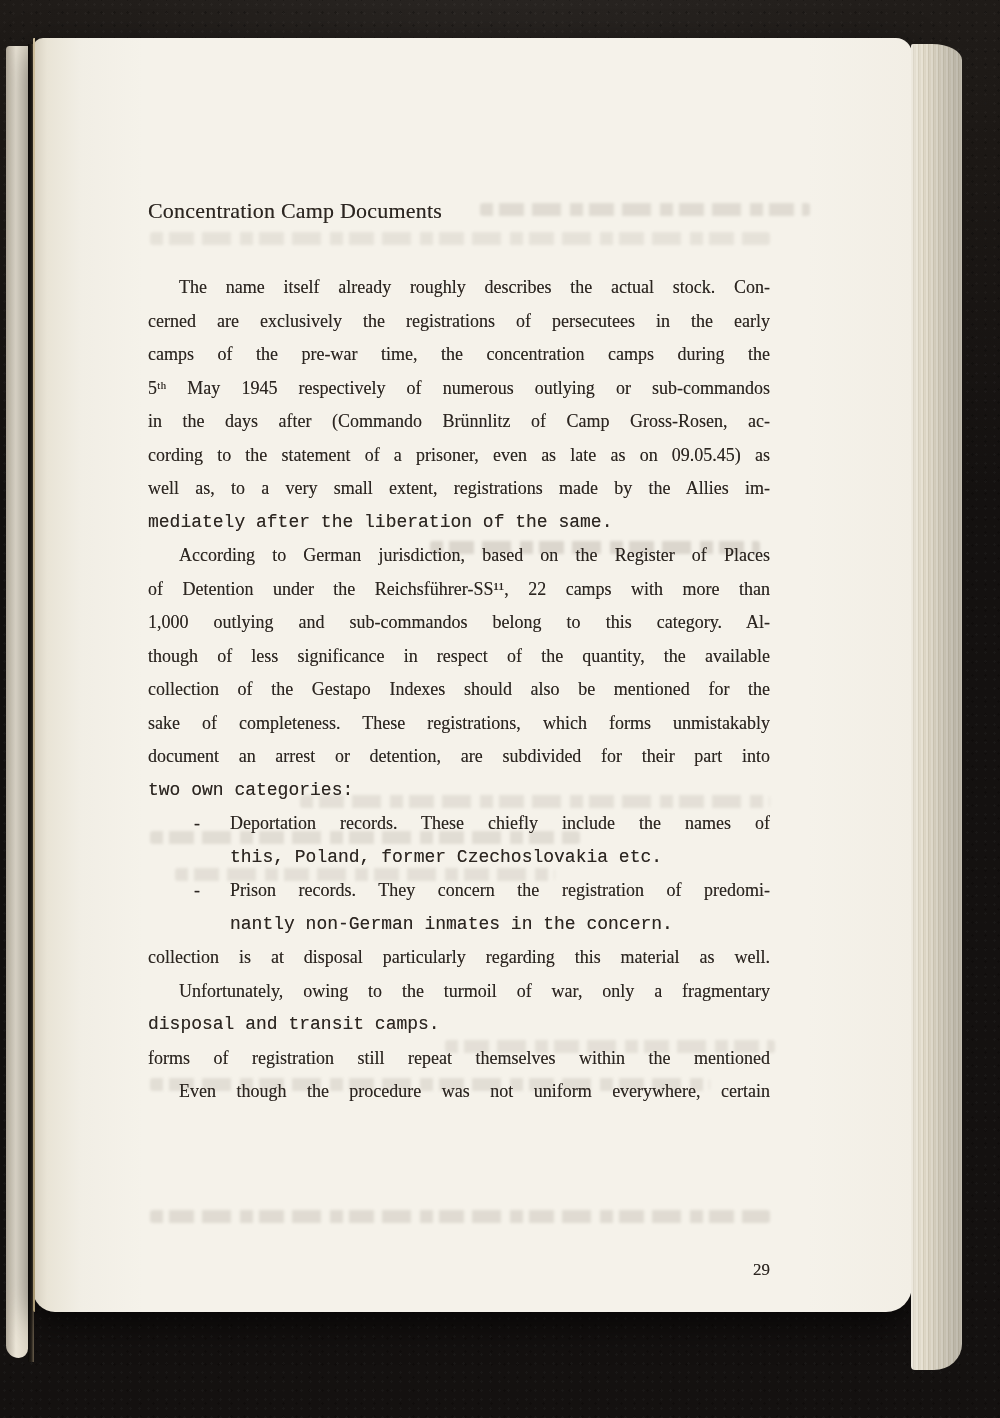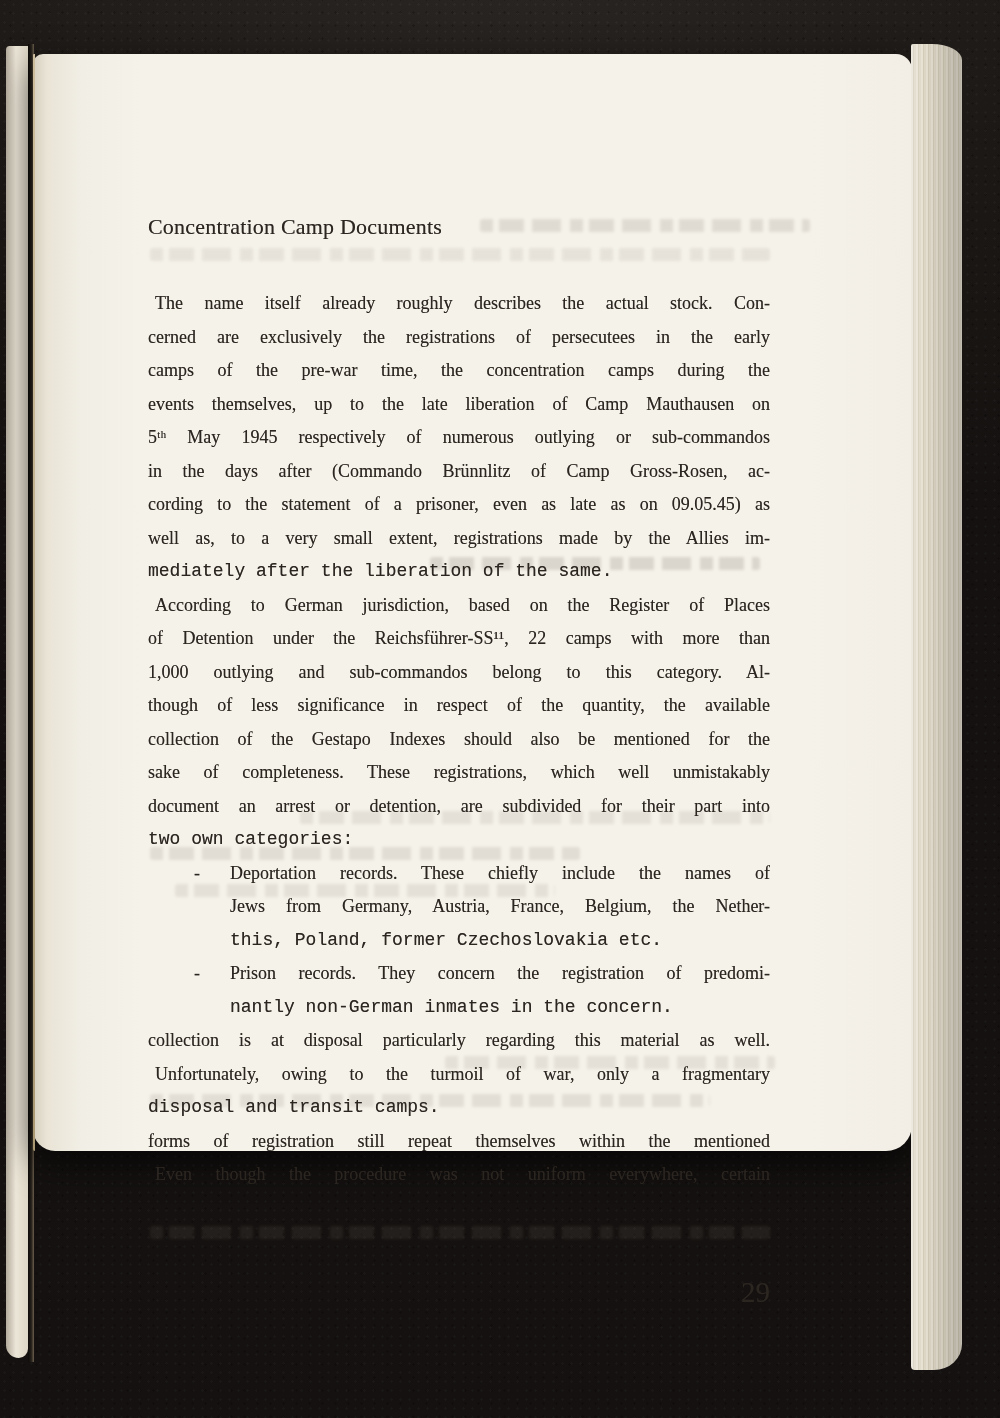--- a/index.html
+++ b/index.html
@@ -27,21 +27,21 @@
     position:absolute;left:6px;top:46px;width:22px;height:1312px;
     background:linear-gradient(90deg,#b3ab9c 0%,#ece6d8 45%,#ddd6c6 100%);
     border-radius:4px 0 10px 14px;
   }
   .gutter-shadow{
     position:absolute;left:28px;top:44px;width:6px;height:1318px;
     background:linear-gradient(90deg,#0d0b09 0%,#241f19 55%,#6b5f4d 100%);
   }
   
   .page{
-    position:absolute;left:33px;top:54px;width:879px;height:1097px;
+    position:absolute;left:33px;top:38px;width:879px;height:1274px;
     border-radius:10px 16px 26px 22px;
     background:linear-gradient(90deg,
       #d6cfbf 0px,#e9e4d6 14px,#f1eee5 48px,#f5f2ea 110px,
       #f5f2ea 88%,#f2eee5 100%);
     box-shadow:0 12px 34px rgba(0,0,0,.65);
   }
   .page::before{ 
     content:"";position:absolute;left:0;top:0;width:2px;height:100%;
     background:linear-gradient(180deg,#cdbd9b,#bfae8c 60%,#a99872);
     border-radius:10px 0 0 22px;
@@ -73,26 +73,26 @@
     position:absolute;left:115px;top:233px;width:622px;
     font-size:18px;line-height:33.5px;color:#2c2621;
     text-shadow:0 0 .6px rgba(44,38,33,.5);
   }
   .line{
     height:33.5px;
     text-align:justify;
     text-align-last:justify;
   }
   .line.lastleft{text-align-last:left;font-family:Liberation Mono, monospace;}
-  .line.indent{text-indent:7px;}
+  .line.indent{text-indent:7px;margin-left:24px;}
   .list-item{position:relative;padding-left:82px;}
   .list-item .marker{position:absolute;left:46px;top:0;line-height:33.5px;}
   .page-number{
     position:absolute;left:115px;top:1222px;width:622px;
-    text-align:right;font-size:29px;color:#2c2621;
+    text-align:right;font-size:17px;color:#2c2621;
     text-shadow:0 0 .6px rgba(44,38,33,.5);
   }
 </style>
 </head>
 <body>
 
 <div class="backdrop"></div>
 <div class="backdrop-noise"></div>
 
 <div class="left-page-edge"></div>
@@ -110,41 +110,39 @@
   <div class="bleed" style="left:117px;top:1040px;width:560px;opacity:.14;"></div>
   <div class="bleed" style="left:117px;top:1172px;width:620px;opacity:.16;"></div>
 
   <div class="heading">Concentration Camp Documents</div>
 
   <div class="body-text">
       <div class="para">
         <div class="line indent">The name itself already roughly describes the actual stock. Con-</div>
         <div class="line">cerned are exclusively the registrations of persecutees in the early</div>
         <div class="line">camps of the pre-war time, the concentration camps during the</div>
-        <div class="line">events themselves, up to the late liberation of Camp Mauthausen on</div>
         <div class="line">5ᵗʰ May 1945 respectively of numerous outlying or sub-commandos</div>
         <div class="line">in the days after (Commando Brünnlitz of Camp Gross-Rosen, ac-</div>
         <div class="line">cording to the statement of a prisoner, even as late as on 09.05.45) as</div>
         <div class="line">well as, to a very small extent, registrations made by the Allies im-</div>
         <div class="line lastleft">mediately after the liberation of the same.</div>
       </div>
       <div class="para">
         <div class="line indent">According to German jurisdiction, based on the Register of Places</div>
         <div class="line">of Detention under the Reichsführer-SS¹¹, 22 camps with more than</div>
         <div class="line">1,000 outlying and sub-commandos belong to this category. Al-</div>
         <div class="line">though of less significance in respect of the quantity, the available</div>
         <div class="line">collection of the Gestapo Indexes should also be mentioned for the</div>
-        <div class="line">sake of completeness. These registrations, which well unmistakably</div>
+        <div class="line">sake of completeness. These registrations, which forms unmistakably</div>
         <div class="line">document an arrest or detention, are subdivided for their part into</div>
         <div class="line lastleft">two own categories:</div>
       </div>
       <div class="list-item">
         <span class="marker">-</span>
         <div class="line">Deportation records. These chiefly include the names of</div>
-        <div class="line">Jews from Germany, Austria, France, Belgium, the Nether-</div>
         <div class="line lastleft">this, Poland, former Czechoslovakia etc.</div>
       </div>
       <div class="list-item">
         <span class="marker">-</span>
         <div class="line">Prison records. They concern the registration of predomi-</div>
         <div class="line lastleft">nantly non-German inmates in the concern.</div>
       </div>
       <div class="para">
         <div class="line">collection is at disposal particularly regarding this material as well.</div>
         <div class="line indent">Unfortunately, owing to the turmoil of war, only a fragmentary</div>

